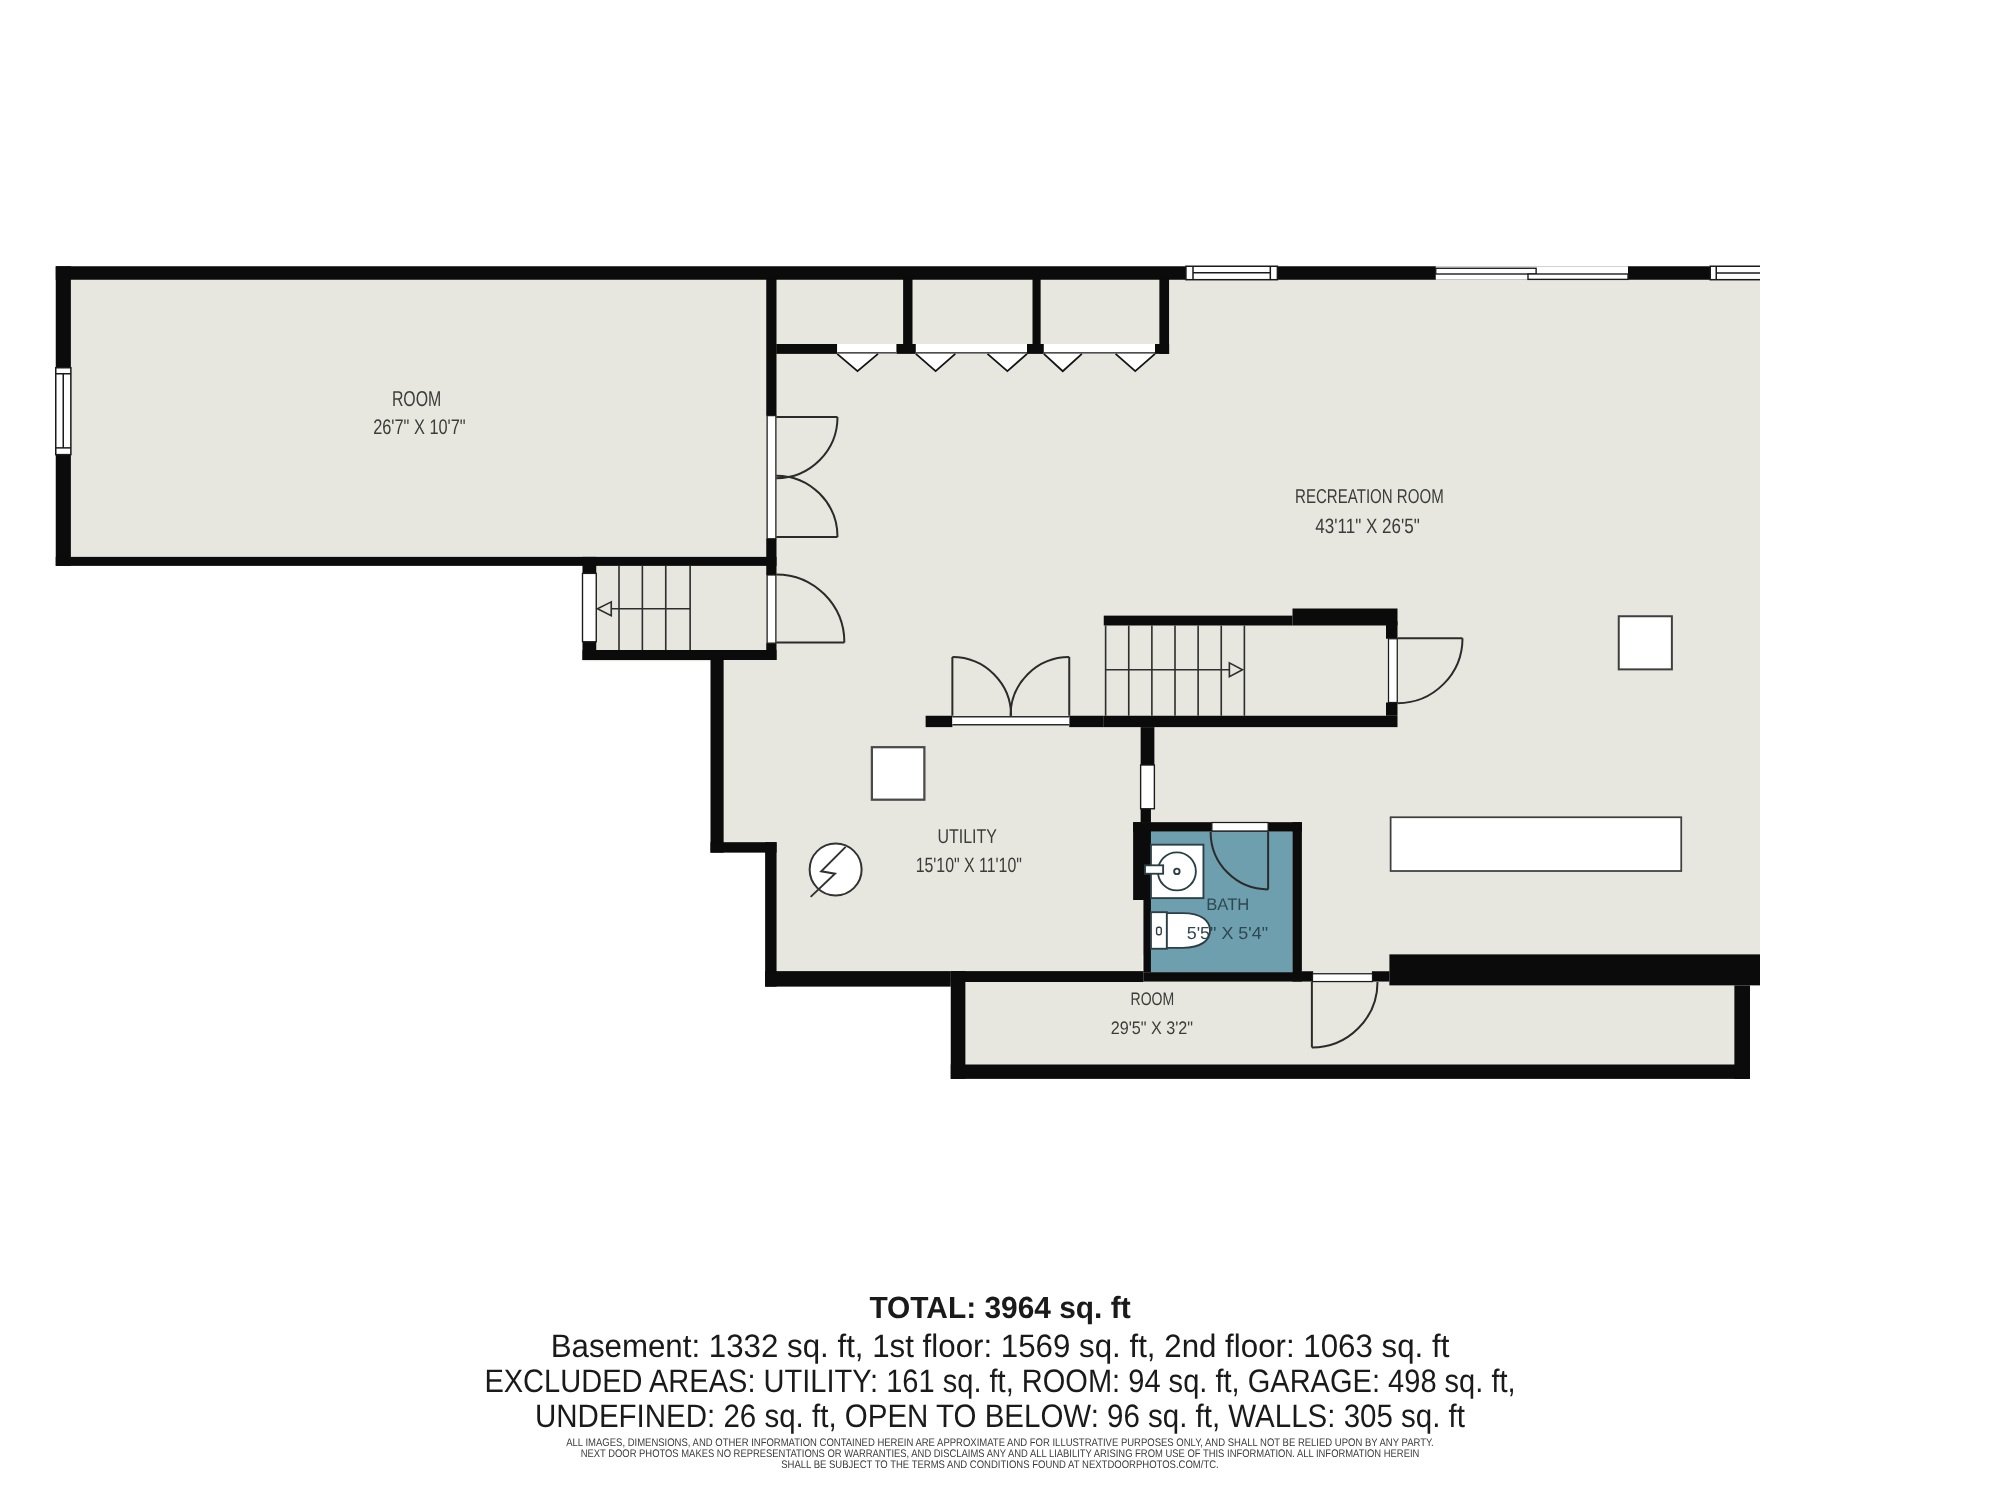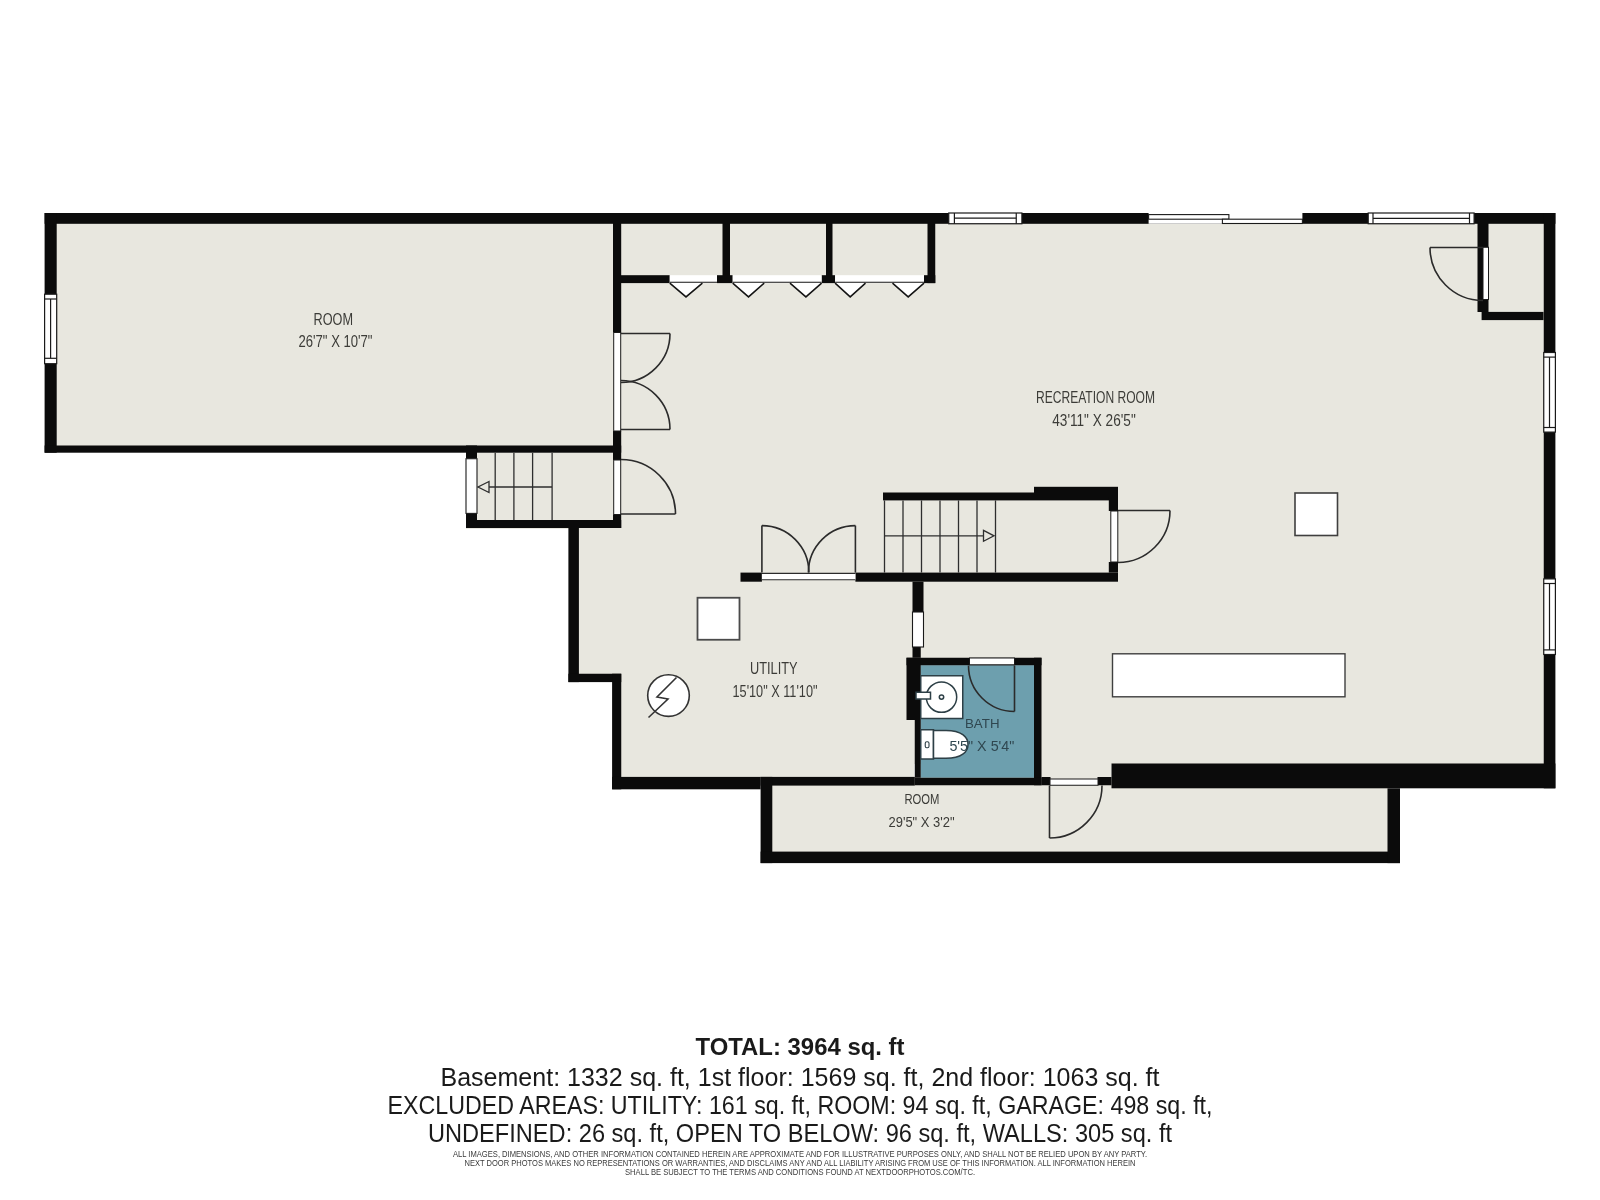--- a/index.html
+++ b/index.html
@@ -1,16 +1,16 @@
 <!DOCTYPE html>
 <html><head>
 <meta charset="utf-8">
 <style>
   html,body{margin:0;padding:0;background:#ffffff;}
-  #page{position:relative;width:1600px;height:1200px;background:#ffffff;overflow:hidden;}
+  #page{position:relative;width:1408px;height:1200px;background:#ffffff;overflow:hidden;}
   svg{position:absolute;left:0;top:0;}
   text{font-family:"Liberation Sans", sans-serif;}
 </style>
 </head>
 <body>
 <div id="page">
 <svg width="1600" height="1200" viewBox="0 0 1600 1200">
 
   <rect x="56" y="223" width="558" height="224" fill="#e8e7df"></rect>
 

